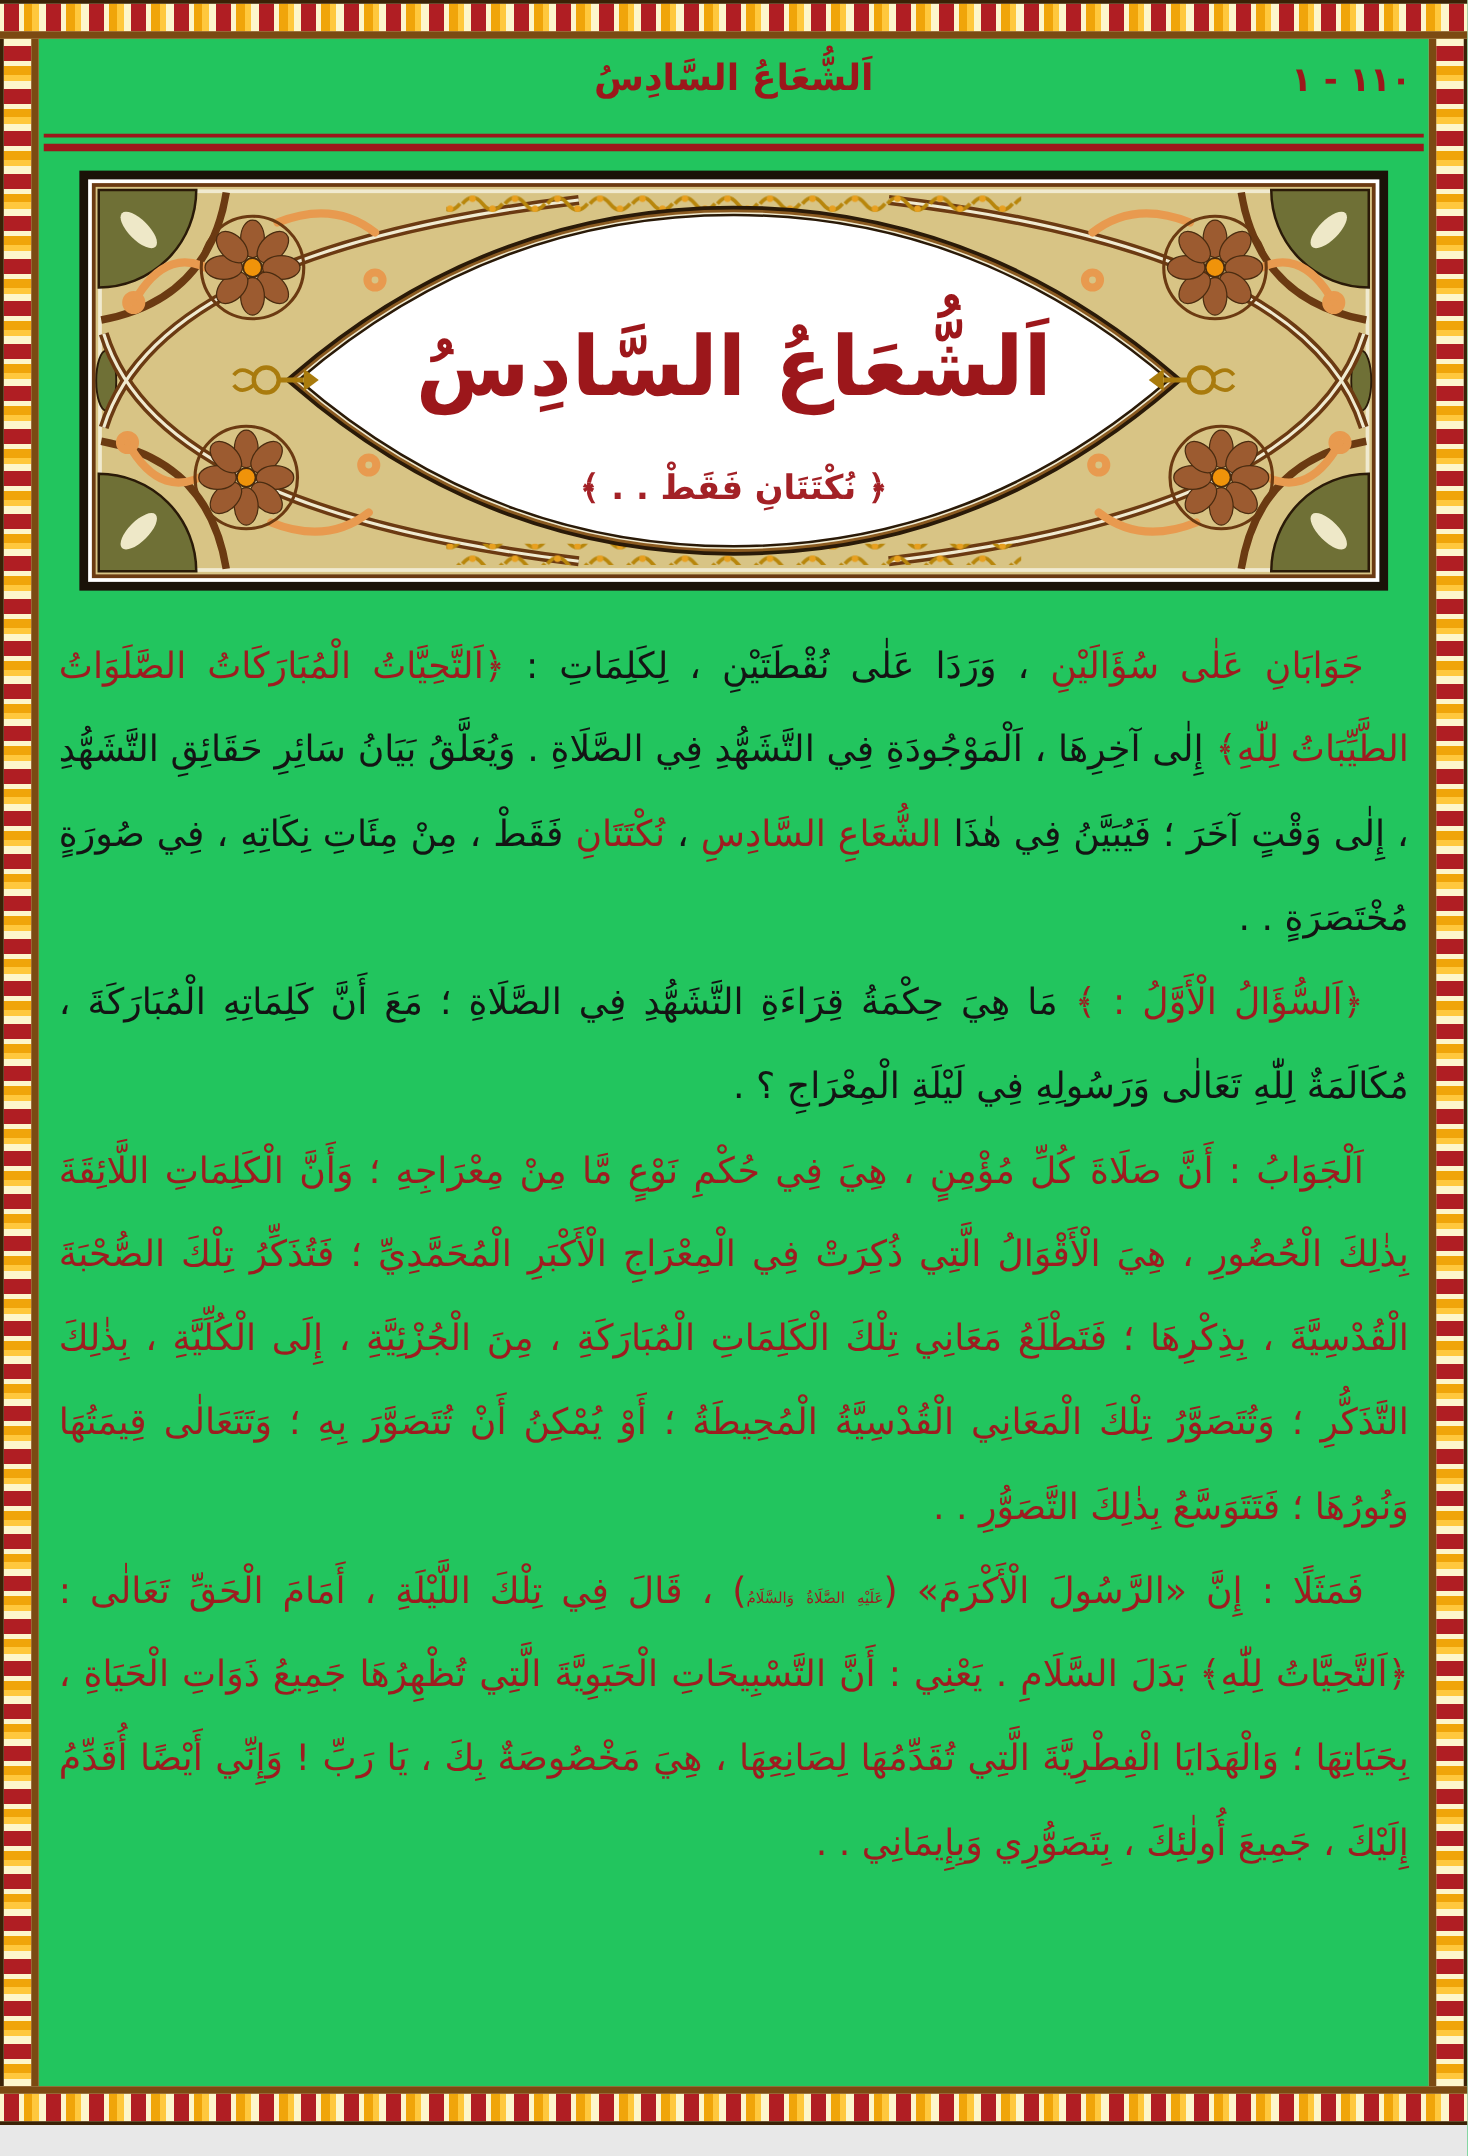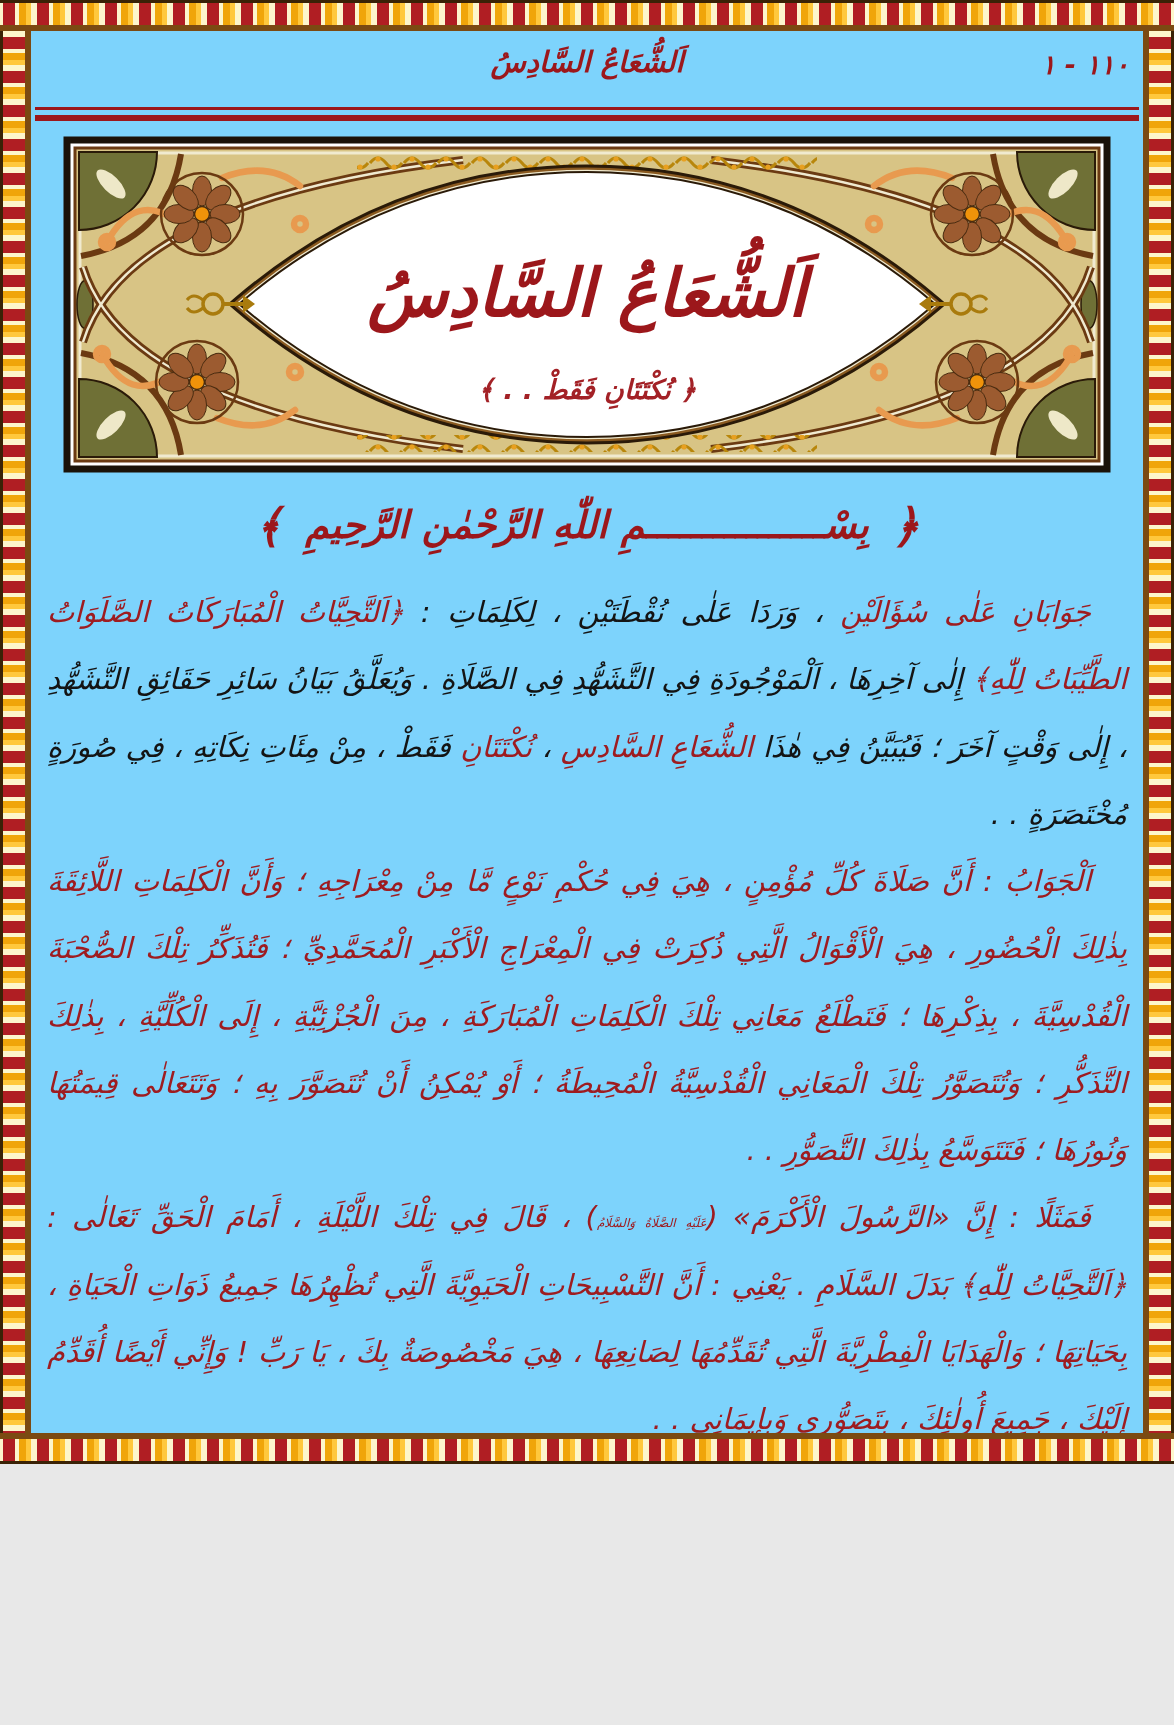--- a/index.html
+++ b/index.html
@@ -1,23 +1,22 @@
 <!DOCTYPE html>
 <html lang="ar"><head>
 <meta charset="utf-8">
 <style>
   html,body{margin:0;padding:0;background:#e8e8e8;}
   .page{
     position:relative;
-    width:1174px;height:1464px;
+    width:1174px;height:1700px;
     margin:0 auto;
-    background:#7dd3fc;
+    background:#22c55e;
     font-family:"DejaVu Sans",sans-serif;
     overflow:hidden;
-    font-style:italic;
   }
   
   .bstrip{position:absolute;box-sizing:border-box;z-index:5;}
   .bstrip.h{
     left:0;right:0;height:31px;
     background:#fdf6cc repeating-linear-gradient(90deg,
       #fdf6cc 0 3px,#b01e23 3px 15px,#fdf6cc 15px 19px,
       #f0a50a 19px 26px,#ffc83d 26px 31px,#fdf6cc 31px 34px);
   }
   .bstrip.v{
@@ -182,26 +181,22 @@
         <path d="M 176 168 Q 330 36 524 36 Q 718 36 872 168 Q 718 301 524 301 Q 330 301 176 168 Z" fill="#ffffff" stroke="#2a1a08" stroke-width="2"></path>
       </g>
 
       <use href="#sideorn" transform="translate(150,168)"></use>
       <use href="#sideorn" transform="translate(898,168) scale(-1,1)"></use>
 
       <text x="524" y="180" text-anchor="middle" direction="rtl" font-size="66" font-weight="bold" fill="#9c171b">اَلشُّعَاعُ السَّادِسُ</text>
       <text x="524" y="263" text-anchor="middle" direction="rtl" font-size="27" font-weight="bold" fill="#a32126">﴿ نُكْتَتَانِ فَقَطْ . . ﴾</text>
     </svg>
 
-    <div class="basmala">
-      <span class="orn">﴿</span>
-      <span>بِسْــــــــــــــــمِ اللّٰهِ الرَّحْمٰنِ الرَّحِيمِ</span>
-      <span class="orn">﴾</span>
-    </div>
 
     <div class="content">
         <p class="para"><span class="red">جَوَابَانِ عَلٰى سُؤَالَيْنِ</span><span class="black"> ، وَرَدَا عَلٰى نُقْطَتَيْنِ ، لِكَلِمَاتِ : </span><span class="red">﴿اَلتَّحِيَّاتُ الْمُبَارَكَاتُ الصَّلَوَاتُ الطَّيِّبَاتُ لِلّٰهِ﴾</span><span class="black"> إِلٰى آخِرِهَا ، اَلْمَوْجُودَةِ فِي التَّشَهُّدِ فِي الصَّلَاةِ . وَيُعَلَّقُ بَيَانُ سَائِرِ حَقَائِقِ التَّشَهُّدِ ، إِلٰى وَقْتٍ آخَرَ ؛ فَيُبَيَّنُ فِي هٰذَا </span><span class="red">الشُّعَاعِ السَّادِسِ</span><span class="black"> ، </span><span class="red">نُكْتَتَانِ</span><span class="black"> فَقَطْ ، مِنْ مِئَاتِ نِكَاتِهِ ، فِي صُورَةٍ مُخْتَصَرَةٍ . .</span></p>
+        <p class="para"><span class="red">﴿اَلسُّؤَالُ الْأَوَّلُ : ﴾</span><span class="black"> مَا هِيَ حِكْمَةُ قِرَاءَةِ التَّشَهُّدِ فِي الصَّلَاةِ ؛ مَعَ أَنَّ كَلِمَاتِهِ الْمُبَارَكَةَ ، مُكَالَمَةٌ لِلّٰهِ تَعَالٰى وَرَسُولِهِ فِي لَيْلَةِ الْمِعْرَاجِ ؟ .</span></p>
         <p class="para"><span class="red">اَلْجَوَابُ : أَنَّ صَلَاةَ كُلِّ مُؤْمِنٍ ، هِيَ فِي حُكْمِ نَوْعٍ مَّا مِنْ مِعْرَاجِهِ ؛ وَأَنَّ الْكَلِمَاتِ اللَّائِقَةَ بِذٰلِكَ الْحُضُورِ ، هِيَ الْأَقْوَالُ الَّتِي ذُكِرَتْ فِي الْمِعْرَاجِ الْأَكْبَرِ الْمُحَمَّدِيِّ ؛ فَتُذَكِّرُ تِلْكَ الصُّحْبَةَ الْقُدْسِيَّةَ ، بِذِكْرِهَا ؛ فَتَطْلَعُ مَعَانِي تِلْكَ الْكَلِمَاتِ الْمُبَارَكَةِ ، مِنَ الْجُزْئِيَّةِ ، إِلَى الْكُلِّيَّةِ ، بِذٰلِكَ التَّذَكُّرِ ؛ وَتُتَصَوَّرُ تِلْكَ الْمَعَانِي الْقُدْسِيَّةُ الْمُحِيطَةُ ؛ أَوْ يُمْكِنُ أَنْ تُتَصَوَّرَ بِهِ ؛ وَتَتَعَالٰى قِيمَتُهَا وَنُورُهَا ؛ فَتَتَوَسَّعُ بِذٰلِكَ التَّصَوُّرِ . .</span></p>
         <p class="para"><span class="red">فَمَثَلًا : إِنَّ «الرَّسُولَ الْأَكْرَمَ» (</span><span class="seal">عَلَيْهِ الصَّلَاةُ وَالسَّلَامُ</span><span class="red">) ، قَالَ فِي تِلْكَ اللَّيْلَةِ ، أَمَامَ الْحَقِّ تَعَالٰى : ﴿اَلتَّحِيَّاتُ لِلّٰهِ﴾ بَدَلَ السَّلَامِ . يَعْنِي : أَنَّ التَّسْبِيحَاتِ الْحَيَوِيَّةَ الَّتِي تُظْهِرُهَا جَمِيعُ ذَوَاتِ الْحَيَاةِ ، بِحَيَاتِهَا ؛ وَالْهَدَايَا الْفِطْرِيَّةَ الَّتِي تُقَدِّمُهَا لِصَانِعِهَا ، هِيَ مَخْصُوصَةٌ بِكَ ، يَا رَبِّ ! وَإِنِّي أَيْضًا أُقَدِّمُ إِلَيْكَ ، جَمِيعَ أُولٰئِكَ ، بِتَصَوُّرِي وَبِإِيمَانِي . .</span></p>
       </div>
 
   </div>
 </div>
 
 </body></html>

